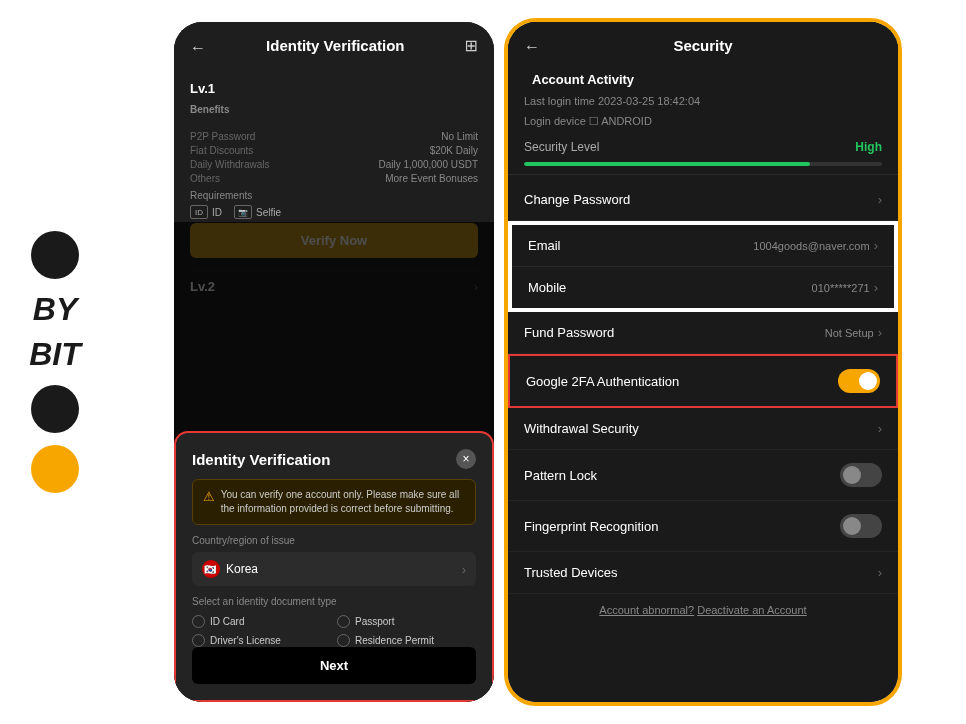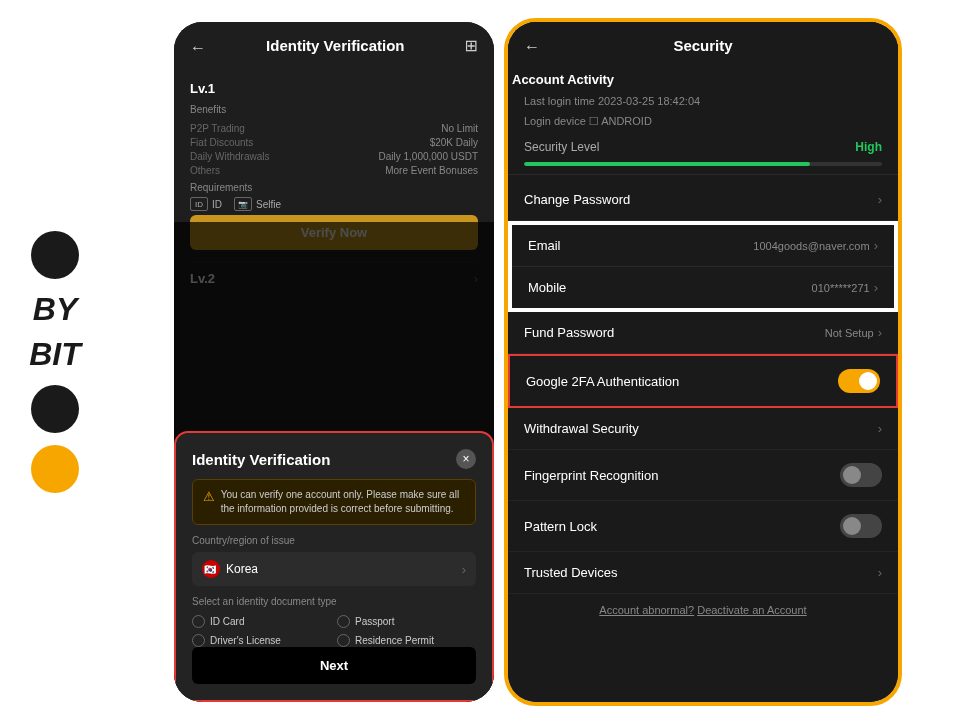--- a/index.html
+++ b/index.html
@@ -135,21 +135,22 @@
 
     .lv-title {
       font-size: 13px;
       font-weight: 600;
       color: #fff;
     }
 
     .benefits-label {
       font-size: 10px;
       color: #888;
-      margin-bottom: 8px;
+      margin-bottom: 16px;
+      font-weight: bold;
     }
 
     .benefit-row {
       display: flex;
       justify-content: space-between;
       margin-bottom: 3px;
     }
 
     .benefit-key {
       font-size: 10px;
@@ -404,21 +405,21 @@
       transform: translateX(-50%);
       font-size: 15px;
       font-weight: 700;
       color: #fff;
     }
 
     .section-title {
       font-size: 13px;
       font-weight: 700;
       color: #fff;
-      padding: 8px 4px 4px;
+      padding: 8px 24px 4px;
     }
 
     .info-row {
       padding: 4px 16px;
       font-size: 11px;
       color: #888;
     }
 
     .security-level-row {
       display: flex;
@@ -591,21 +592,21 @@
           <span class="title">Identity Verification</span>
           <span class="grid-icon">⊞</span>
         </div>
 
         <div class="lv-section">
           <div class="lv-header">
             <span class="lv-title">Lv.1</span>
           </div>
           <div class="benefits-label">Benefits</div>
           <div class="benefit-row">
-            <span class="benefit-key">P2P Trading</span>
+            <span class="benefit-key">P2P Password</span>
             <span class="benefit-val">No Limit</span>
           </div>
           <div class="benefit-row">
             <span class="benefit-key">Fiat Discounts</span>
             <span class="benefit-val">$20K Daily</span>
           </div>
           <div class="benefit-row">
             <span class="benefit-key">Daily Withdrawals</span>
             <span class="benefit-val">Daily 1,000,000 USDT</span>
           </div>
@@ -744,26 +745,26 @@
               <div class="toggle-on"></div>
             </div>
           </div>
 
           <div class="menu-row">
             <span class="menu-label">Withdrawal Security</span>
             <span class="arrow-icon">›</span>
           </div>
 
           <div class="menu-row">
+            <span class="menu-label">Pattern Lock</span>
+            <div class="toggle-off"></div>
+          </div>
+
+          <div class="menu-row">
             <span class="menu-label">Fingerprint Recognition</span>
-            <div class="toggle-off"></div>
-          </div>
-
-          <div class="menu-row">
-            <span class="menu-label">Pattern Lock</span>
             <div class="toggle-off"></div>
           </div>
 
           <div class="menu-row">
             <span class="menu-label">Trusted Devices</span>
             <span class="arrow-icon">›</span>
           </div>
 
           <div class="bottom-note">
             <span>Account abnormal?</span>

